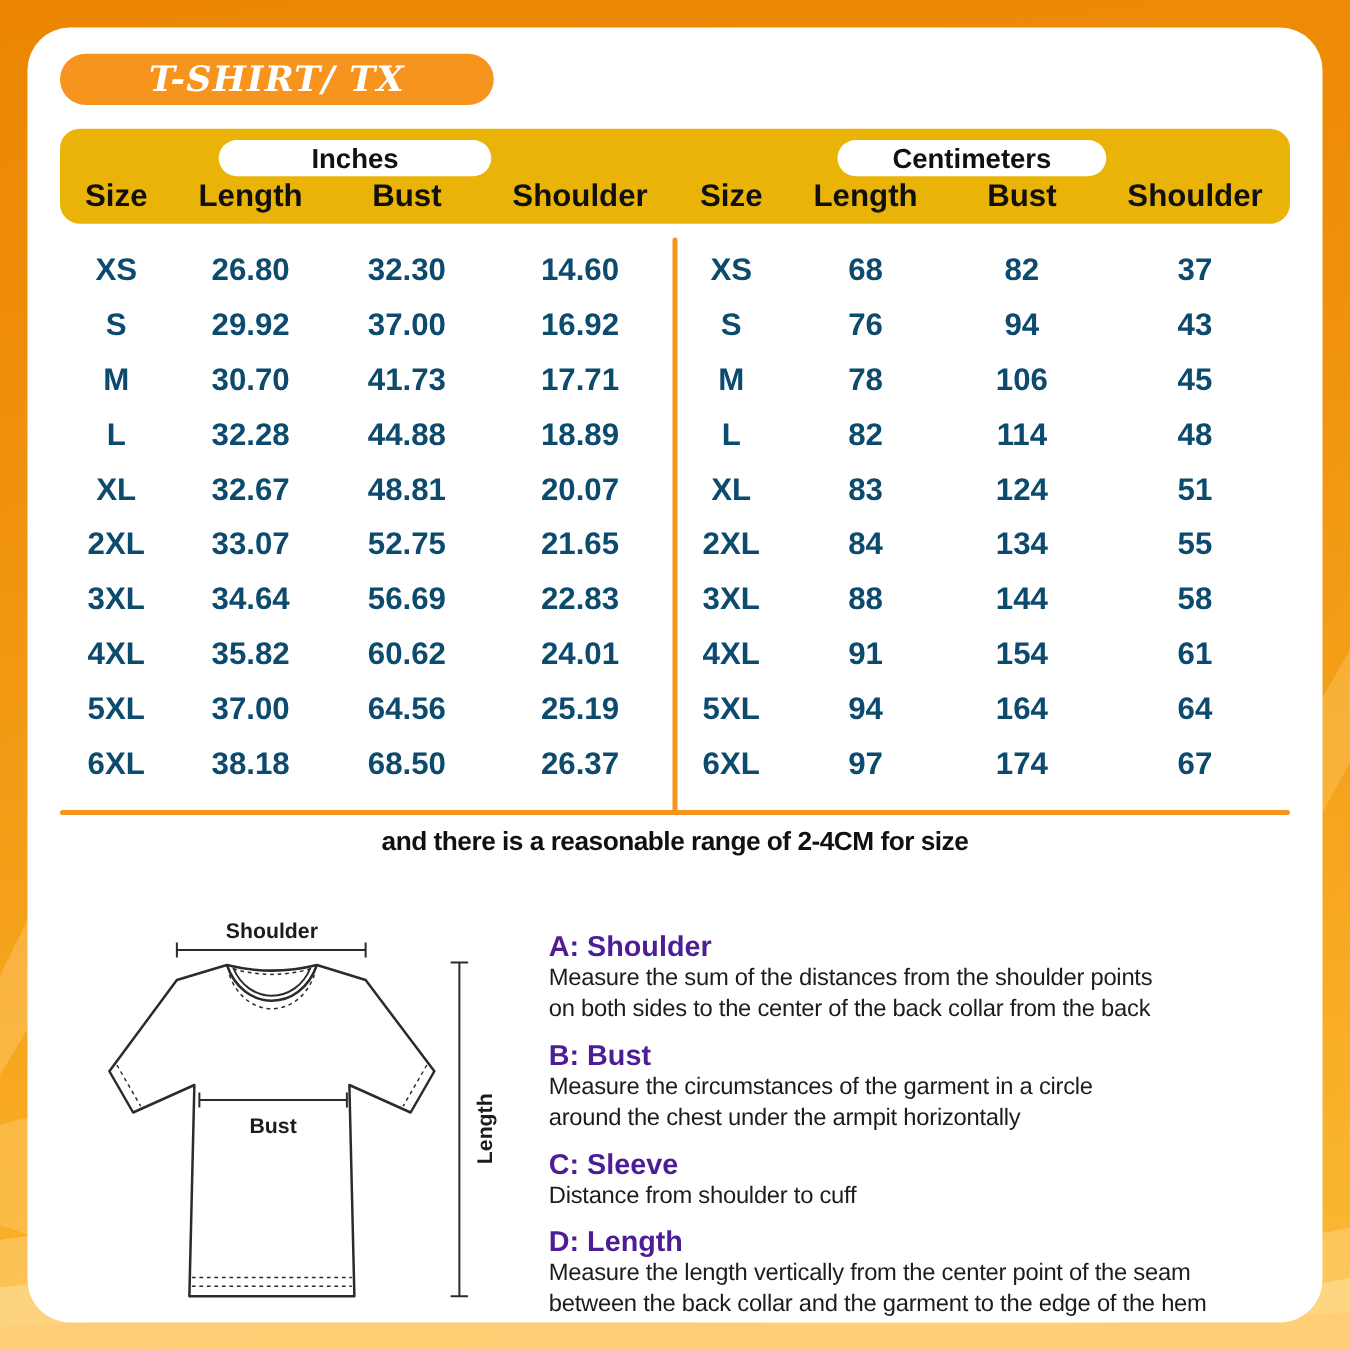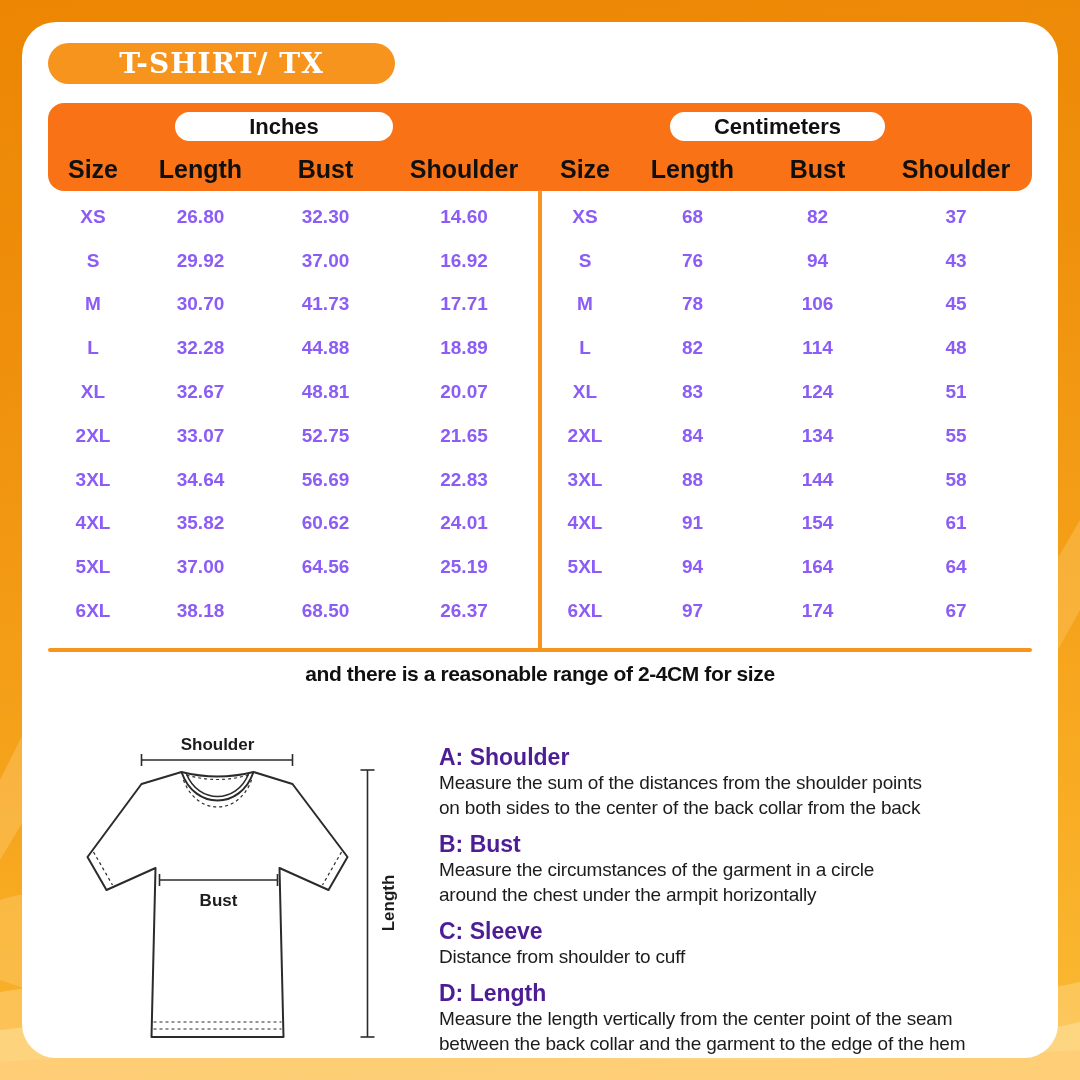--- a/index.html
+++ b/index.html
@@ -15,47 +15,47 @@
     background:#ffffff; border-radius:34px; z-index:1;
   }
   
   .title-pill {
     position:absolute; left:26px; top:21px; width:347px; height:41px;
     background:#f7941d; border-radius:21px;
     display:flex; align-items:center; justify-content:center;
   }
   .title-pill span {
     font-family:"DejaVu Serif", serif; font-weight:700; font-size:28px;
-    color:#ffffff; letter-spacing:1px;
+    color:#ffffff; letter-spacing:1px;font-style:italic;
   }
   
   .table-head {
-    position:absolute; left:26px; top:81px; width:984px; height:88px;
-    background:#f97316; border-radius:16px;
+    position:absolute; left:26px; top:81px; width:984px; height:76px;
+    background:#eab308; border-radius:16px;
   }
   .unit-pill {
     position:absolute; top:9px; height:29px; background:#ffffff; border-radius:15px;
     display:flex; align-items:center; justify-content:center;
     font-weight:700; font-size:22px; color:#111;
   }
   .unit-pill.inches { left:127px; width:218px; }
   .unit-pill.cm     { left:622px; width:215px; }
   .cols {
     position:absolute; bottom:7px; width:492px;
     display:grid; grid-template-columns:90px 125px 125px 152px;
     justify-items:center; font-weight:700; font-size:25px; color:#101010;
   }
   .cols.left  { left:0; }
   .cols.right { left:492px; }
   
   .rows-grid {
     position:absolute; top:173px; width:492px;
     display:grid; grid-template-columns:90px 125px 125px 152px;
     grid-auto-rows:43.8px; justify-items:center; align-items:center;
-    font-weight:700; font-size:19px; color:#8b5cf6;
+    font-weight:700; font-size:25px; color:#0c4a6e;
   }
   .rows-grid.left  { left:26px; }
   .rows-grid.right { left:518px; }
   .v-divider {
     position:absolute; left:516px; top:168px; width:4px; height:460px;
     background:#f7941d; border-radius:2px;
   }
   .h-divider {
     position:absolute; left:26px; top:626px; width:984px; height:4px;
     background:#f7941d; border-radius:2px;

